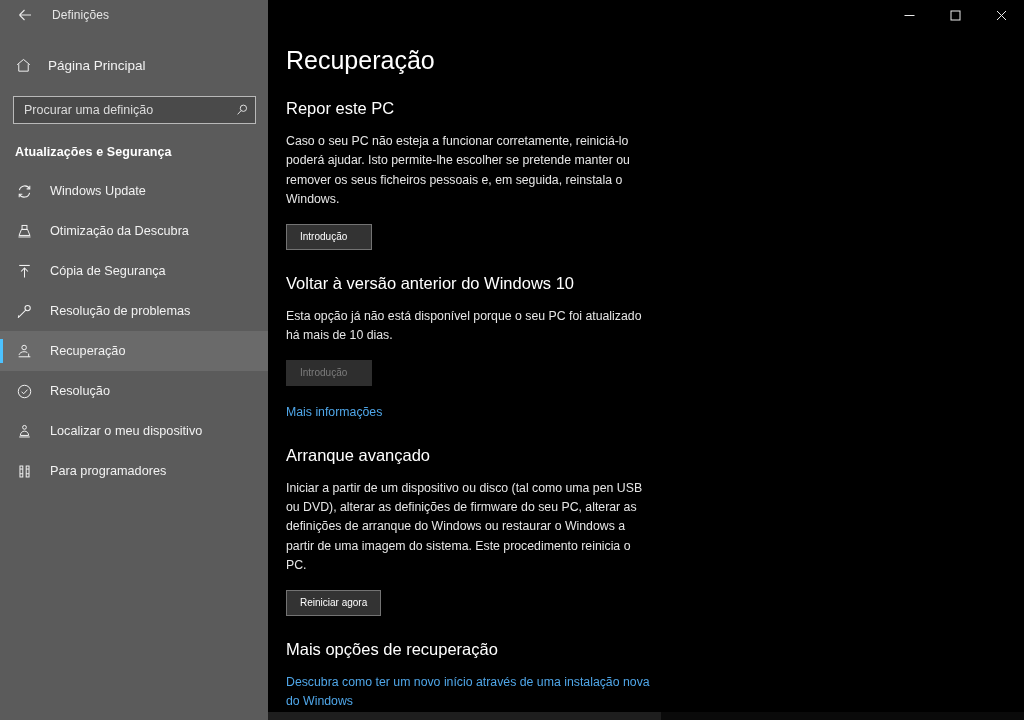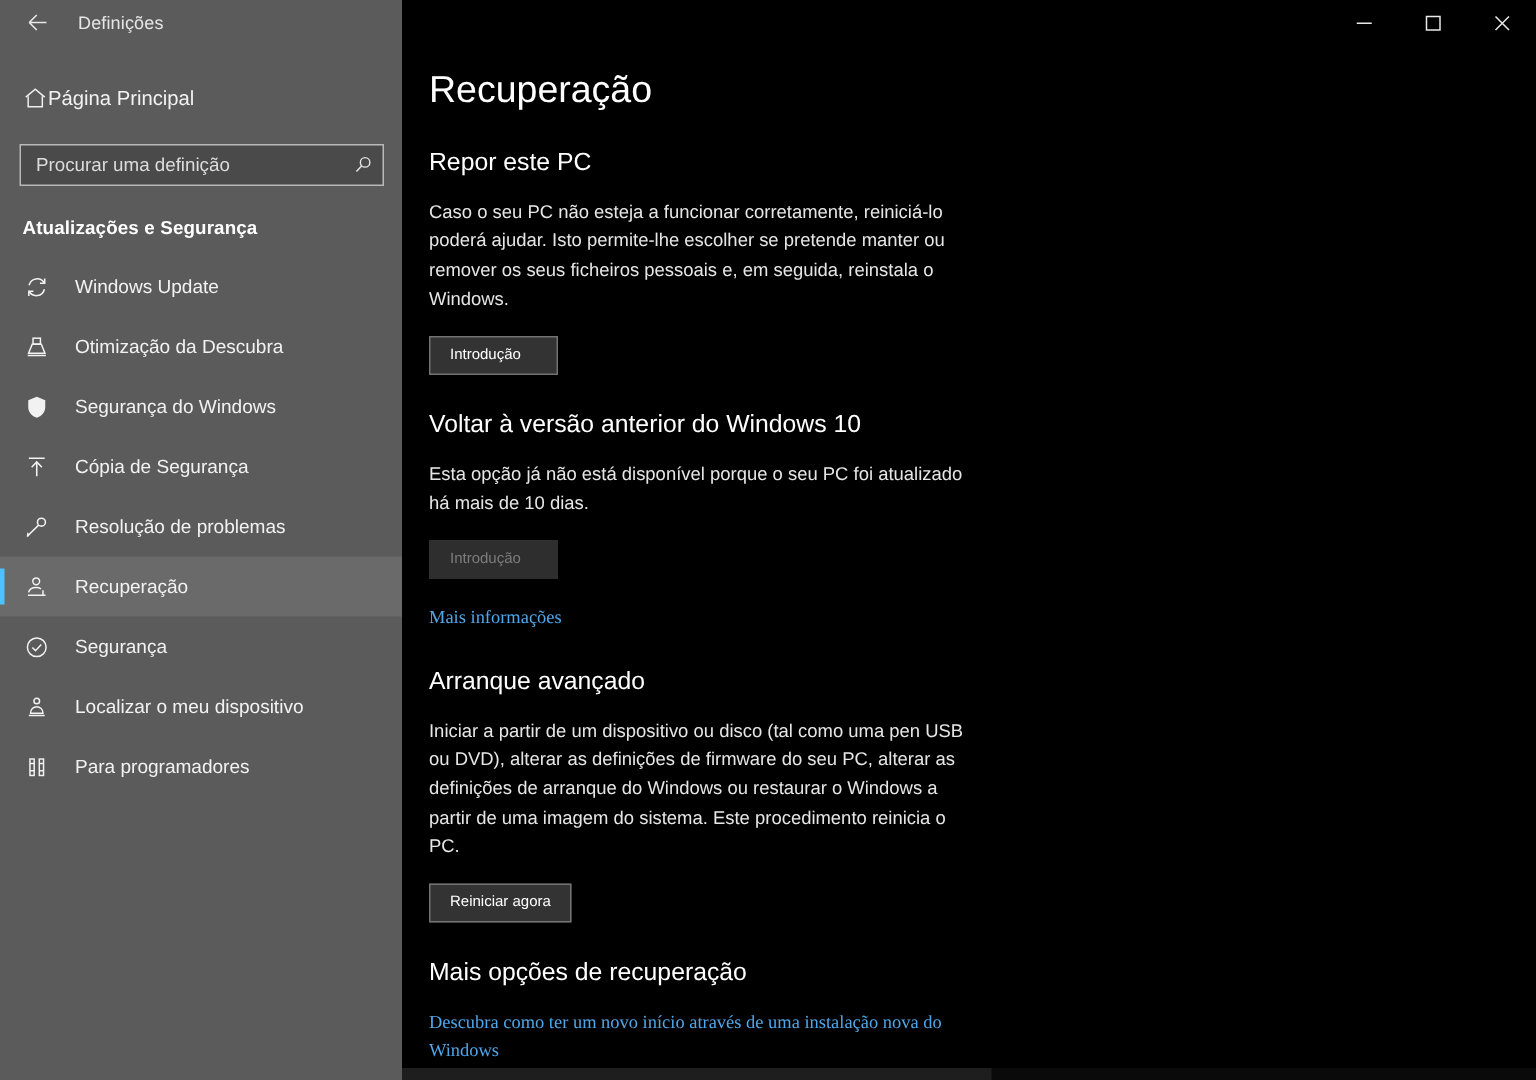--- a/index.html
+++ b/index.html
@@ -43,20 +43,21 @@
     color: #e6e6e6;
     letter-spacing: .1px;
   }
 
   .home-row {
     display: flex;
     align-items: center;
     height: 34px;
     margin-top: 18px;
     padding-left: 14px;
+    gap: 16px;
     cursor: pointer;
   }
   .home-row .ico { width: 18px; height:18px; color:#f0f0f0; display:flex; align-items:center;justify-content:center;}
   .home-label { font-size: 13.5px; color: #f2f2f2; }
 
   .search-wrap {
     margin: 14px 12px 0 13px;
     height: 28px;
     background: #4a4a4a;
     border: 1px solid #b9b9b9;
@@ -183,21 +184,20 @@
     background: #2e2e2e;
     border-color: #2e2e2e;
   }
   .link {
     color: #4fa6e8;
     font-size: 12.3px;
     text-decoration: none;
     cursor: pointer;
     display: inline-block;
     line-height: 1.55;
-    font-family: Liberation Serif, serif;
   }
   .link-block { max-width: 368px; }
 
   .mt-link { margin-top: 16px; }
 
   
   .hscroll {
     position: absolute;
     left: 0; bottom: 0;
     height: 8px;
@@ -267,28 +267,20 @@
         <span class="ico">
           <svg width="17" height="17" viewBox="0 0 18 18" fill="none" stroke="currentColor" stroke-width="1.05">
             <rect x="6.4" y="2.6" width="5.2" height="4.2"></rect>
             <path d="M3.2 13.2l2.6-6.4h6.4l2.6 6.4z"></path>
             <path d="M2.6 14.8h12.8"></path>
           </svg>
         </span>
         <span class="lbl">Otimização da Descubra</span>
       </div>
 
-      <div class="nav-item">
-        <span class="ico">
-          <svg width="17" height="17" viewBox="0 0 18 18" fill="currentColor">
-            <path d="M9 1.6L3 4v5c0 3.4 2.5 6.4 6 7.4 3.5-1 6-4 6-7.4V4z"></path>
-          </svg>
-        </span>
-        <span class="lbl">Segurança do Windows</span>
-      </div>
 
       <div class="nav-item">
         <span class="ico">
           <svg width="17" height="17" viewBox="0 0 18 18" fill="none" stroke="currentColor" stroke-width="1.1">
             <path d="M3.4 2.6h11.2"></path>
             <path d="M9 15.4V5.4"></path>
             <path d="M5.4 9L9 5.2 12.6 9"></path>
           </svg>
         </span>
         <span class="lbl">Cópia de Segurança</span>
@@ -317,21 +309,21 @@
         <span class="lbl">Recuperação</span>
       </div>
 
       <div class="nav-item">
         <span class="ico">
           <svg width="17" height="17" viewBox="0 0 18 18" fill="none" stroke="currentColor" stroke-width="1.05">
             <circle cx="9" cy="9" r="6.6"></circle>
             <path d="M5.9 9.2l2.2 2.2 4.1-4.4"></path>
           </svg>
         </span>
-        <span class="lbl">Segurança</span>
+        <span class="lbl">Resolução</span>
       </div>
 
       <div class="nav-item">
         <span class="ico">
           <svg width="17" height="17" viewBox="0 0 18 18" fill="none" stroke="currentColor" stroke-width="1.05">
             <circle cx="9" cy="4.6" r="2"></circle>
             <path d="M4.6 13.2c0-2.6 2-4.6 4.4-4.6s4.4 2 4.4 4.6z"></path>
             <path d="M3.4 14.8h11.2"></path>
           </svg>
         </span>

